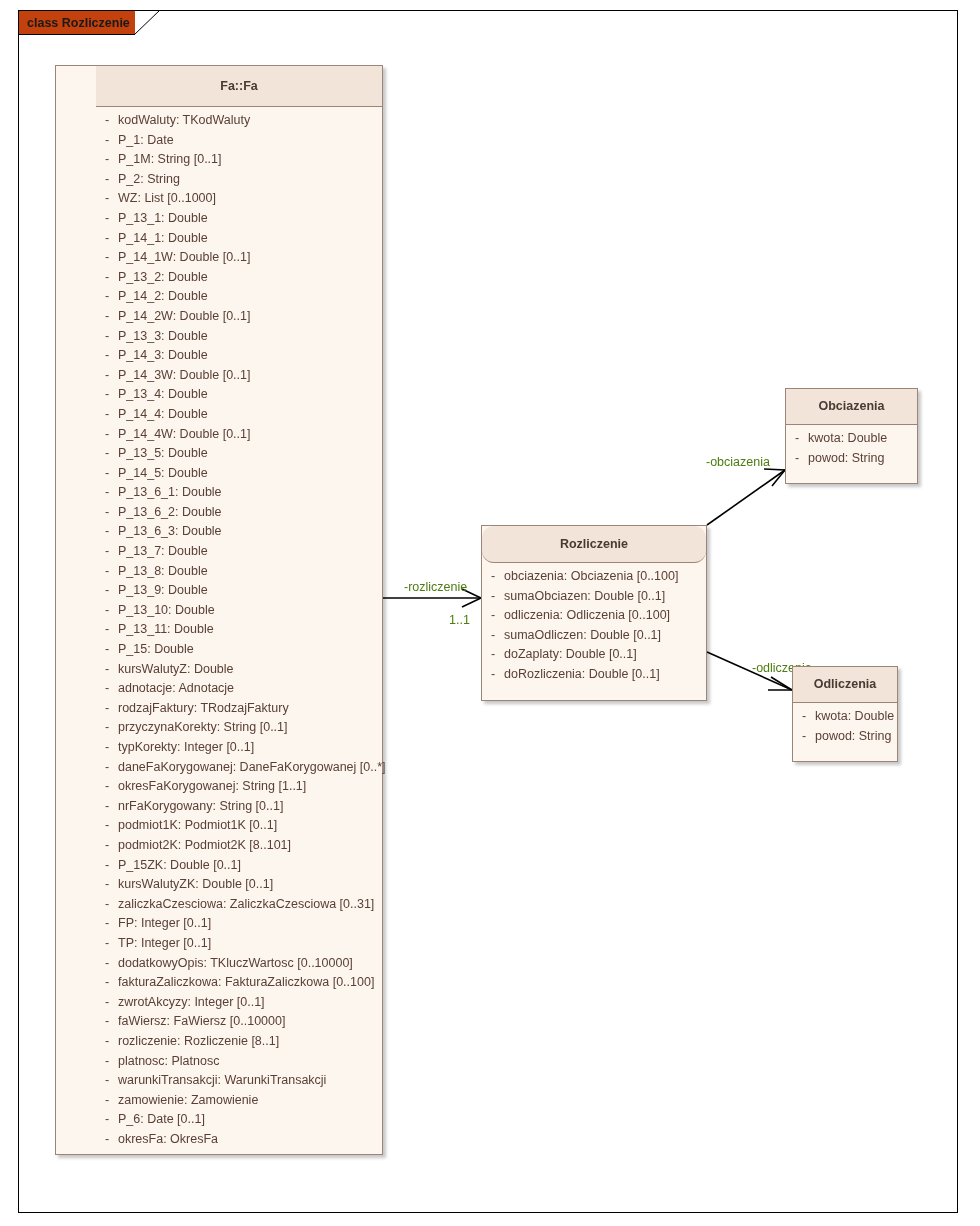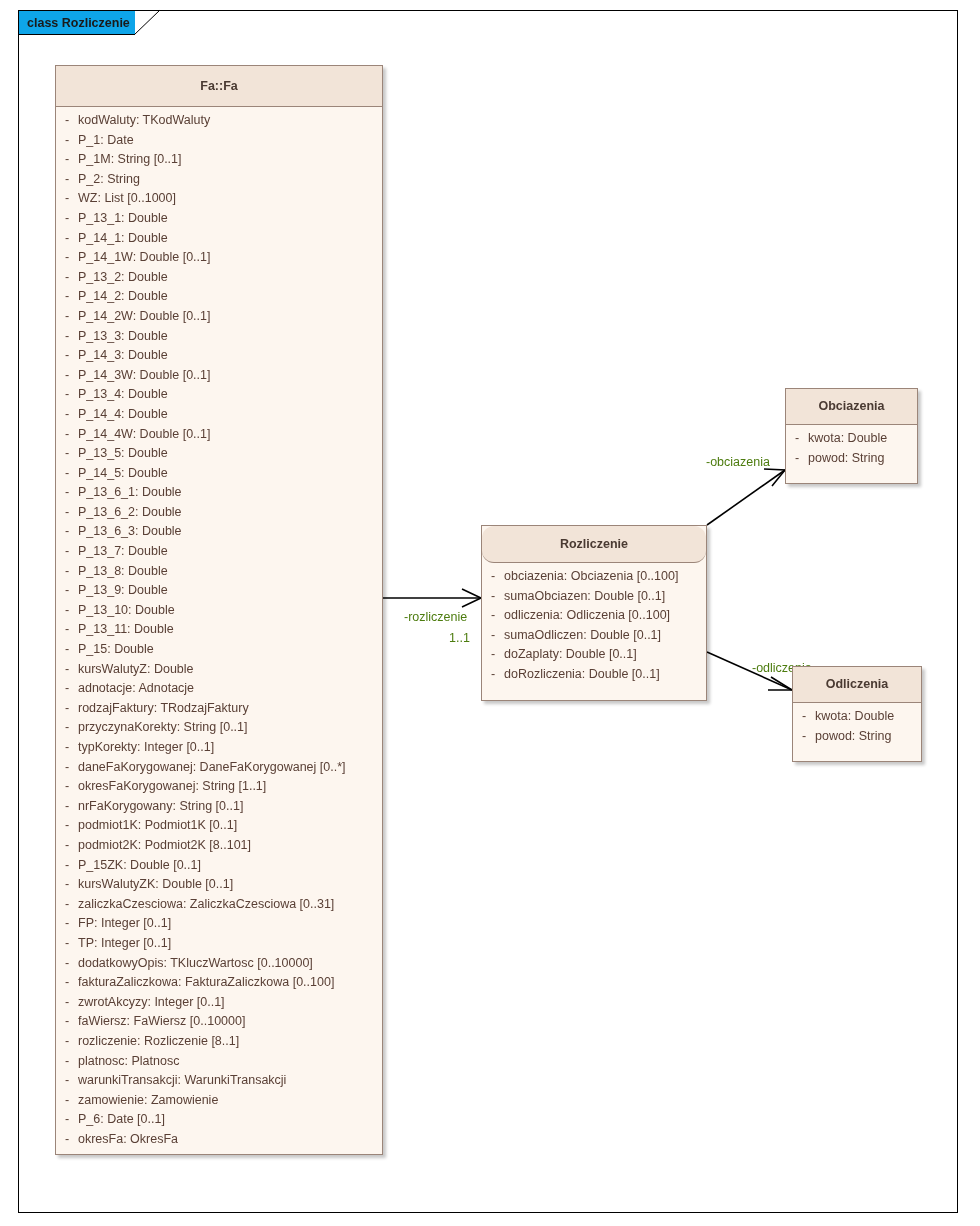--- a/index.html
+++ b/index.html
@@ -24,21 +24,21 @@
     height: 1203px;
     border: 1px solid #000000;
     box-sizing: border-box;
     background: #ffffff;
   }
   #frame-tab {
     position: absolute;
     left: 18px;
     top: 10px;
     height: 25px;
-    background: #0ea5e9;
+    background: #c2410c;
     border-left: 1px solid #000;
     border-top: 1px solid #000;
     box-sizing: border-box;
   }
   #frame-tab-inner {
     position: relative;
     height: 100%;
     display: flex;
     align-items: center;
     padding: 0 6px 0 8px;
@@ -104,20 +104,21 @@
     color: #5a4036;
   }
   .attr-text { flex: none; }
 
   
   #class-fa-fa {
     left: 55px;
     top: 65px;
     width: 328px;
     height: 1090px;
+    padding-left: 40px;
   }
   #class-fa-fa .uml-header { height: 40px; }
 
   #class-rozliczenie {
     left: 481px;
     top: 525px;
     width: 226px;
     height: 176px;
   }
   #class-rozliczenie .uml-header { height: 36px; border-radius: 12px; }
@@ -127,43 +128,43 @@
     left: 785px;
     top: 388px;
     width: 133px;
     height: 96px;
   }
   #class-obciazenia .uml-header { height: 35px; text-align: right; }
 
   #class-odliczenia {
     left: 792px;
     top: 666px;
-    width: 130px;
+    width: 106px;
     height: 96px;
   }
   #class-odliczenia .uml-header { height: 35px; }
 
   
   #connectors {
     position: absolute;
     left: 0;
     top: 0;
     width: 980px;
     height: 1226px;
     pointer-events: none;
   }
   .conn-label {
     position: absolute;
     font-size: 12.5px;
     color: #4d7c0f;
     white-space: nowrap;
     background: transparent;
   }
-  #label-rozliczenie { left: 404px; top: 580px; margin-top: 30px; }
-  #label-mult-11     { left: 449px; top: 613px; margin-top: 18px; }
+  #label-rozliczenie { left: 404px; top: 580px; }
+  #label-mult-11     { left: 449px; top: 613px; }
   #label-obciazenia  { left: 706px; top: 455px; }
   #label-odliczenia  { left: 716px; top: 661px; margin-left: 36px; }
 </style>
 </head>
 <body>
 
 <div id="diagram-frame"></div>
 
 <div id="frame-tab" style="width: 117px;">
   <div id="frame-tab-inner">

